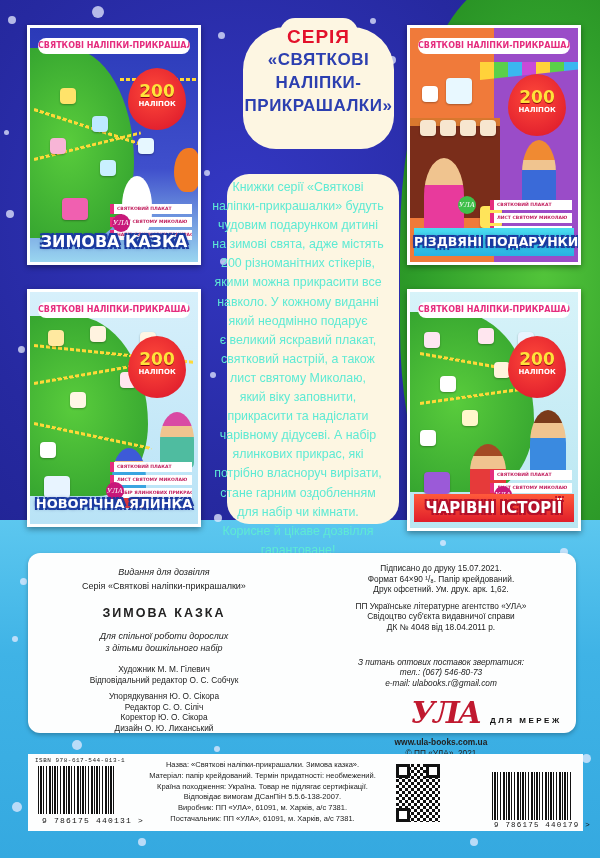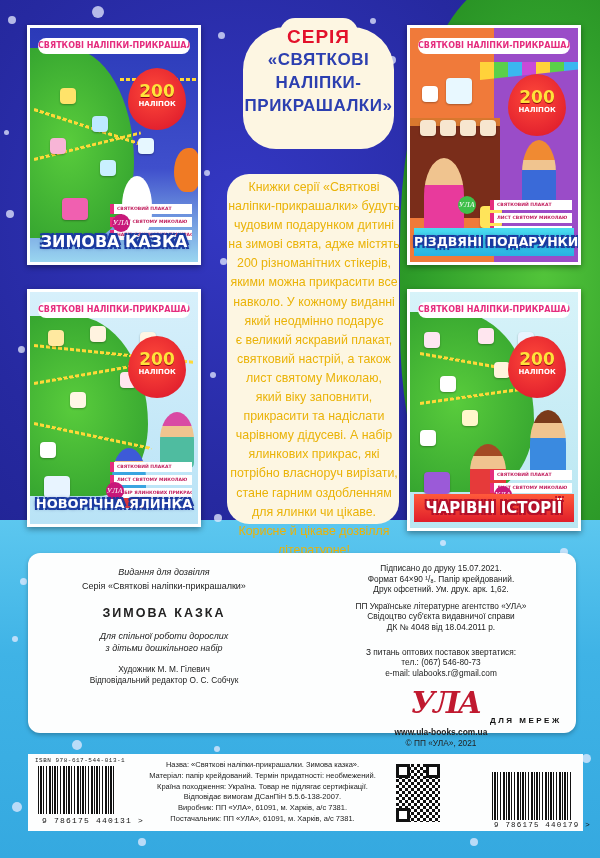--- a/index.html
+++ b/index.html
@@ -86,22 +86,22 @@
     background: #fdf6e2; border-radius: 30px;
   }
   .series-label { position: relative; font-size: 19px; font-weight: bold; color: #e3112b; letter-spacing: 1px; line-height: 22px; margin-top: 0px; font-family: "Liberation Sans", sans-serif; }
   .series-name { position: relative; font-size: 17px; font-weight: bold; color: #2c3fb0; line-height: 23px; letter-spacing: 0.5px; font-family: "Liberation Sans", sans-serif; }
 
   .desc-cloud {
     position: absolute; left: 227px; top: 174px; width: 172px; height: 350px;
     background: #fdf6e2; border-radius: 22px;
   }
   .desc-text {
-    position: absolute; left: 228px; top: 178px; width: 172px;
-    font-family: "Liberation Sans", sans-serif; font-size: 12.4px; line-height: 19.1px; color: #eab308;
+    position: absolute; left: 212px; top: 178px; width: 172px;
+    font-family: "Liberation Sans", sans-serif; font-size: 12.4px; line-height: 19.1px; color: #5eead4;
     text-align: center;
   }
 
   
   .imprint-card {
     position: absolute; left: 28px; top: 553px; width: 548px; height: 180px;
     background: #fdfefe; border-radius: 12px; box-shadow: 0 2px 4px rgba(0,0,0,0.25);
   }
   .imp-left { position: absolute; left: 28px; top: 556px; width: 272px; text-align: center; font-family: "Liberation Sans", sans-serif; color: #222; }
   .imp-right { position: absolute; left: 300px; top: 563px; width: 282px; text-align: center; font-family: "Liberation Sans", sans-serif; color: #222; }
@@ -310,49 +310,55 @@
   <div>який неодмінно подарує</div>
   <div>є великий яскравий плакат,</div>
   <div>святковий настрій, а також</div>
   <div>лист святому Миколаю,</div>
   <div>який віку заповнити,</div>
   <div>прикрасити та надіслати</div>
   <div>чарівному дідусеві. А набір</div>
   <div>ялинкових прикрас, які</div>
   <div>потрібно власноруч вирізати,</div>
   <div>стане гарним оздобленням</div>
-  <div>для ялинки чи цікаве.</div>
+  <div>для набір чи кімнати.</div>
   <div>Корисне й цікаве дозвілля</div>
-  <div>літературне!</div>
+  <div>гарантоване!</div>
 </div>
 
 <div class="imprint-card"></div>
 
 <div class="imp-left">
   <div class="line9 it" style="margin-top:10px;">Видання для дозвілля</div>
   <div class="line9" style="margin-top:2px;">Серія «Святкові наліпки-прикрашалки»</div>
   <div class="book-title">ЗИМОВА КАЗКА</div>
   <div class="line9 it">Для спільної роботи дорослих</div>
   <div class="line9 it">з дітьми дошкільного набір</div>
   <div style="margin-top:10px;">
     <div class="line8">Художник М. М. Гілевич</div>
     <div class="line8">Відповідальний редактор О. С. Собчук</div>
   </div>
+  <div style="margin-top:6px;">
+    <div class="line8">Упорядкування Ю. О. Сікора</div>
+    <div class="line8">Редактор С. О. Сіліч</div>
+    <div class="line8">Коректор Ю. О. Сікора</div>
+    <div class="line8">Дизайн О. Ю. Лиханський</div>
+  </div>
 </div>
 
 <div class="imp-right">
   <div class="line8">Підписано до друку 15.07.2021.</div>
   <div class="line8">Формат 64×90 ¹/₈. Папір крейдований.</div>
   <div class="line8">Друк офсетний. Ум. друк. арк. 1,62.</div>
   <div style="margin-top:6px;">
     <div class="line8">ПП Українське літературне агентство «УЛА»</div>
     <div class="line8">Свідоцтво суб'єкта видавничої справи</div>
     <div class="line8">ДК № 4048 від 18.04.2011 р.</div>
   </div>
-  <div style="margin-top:14px;">
+  <div style="margin-top:24px;font-style:italic;">
     <div class="line8">З питань оптових поставок звертатися:</div>
     <div class="line8">тел.: (067) 546-80-73</div>
     <div class="line8">e-mail: ulabooks.r@gmail.com</div>
   </div>
   <div class="logo-ula">УЛА</div>
   <div class="site">www.ula-books.com.ua</div>
   <div class="line8">© ПП «УЛА», 2021</div>
 </div>
 
 <div class="legal-strip"></div>

